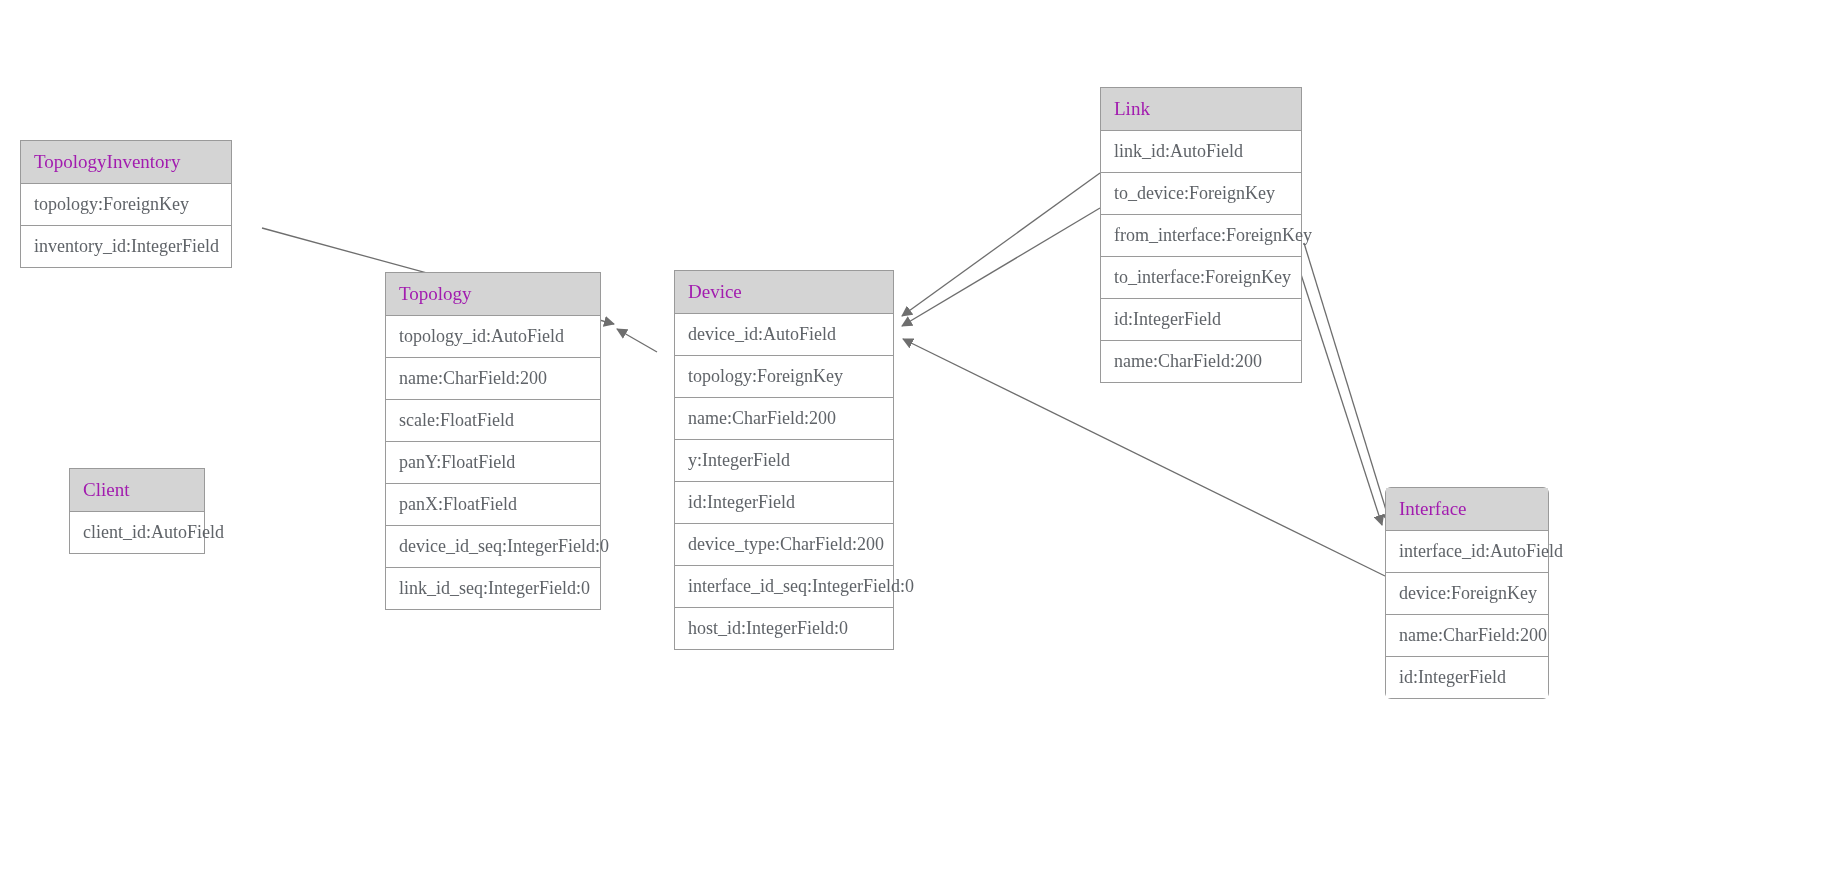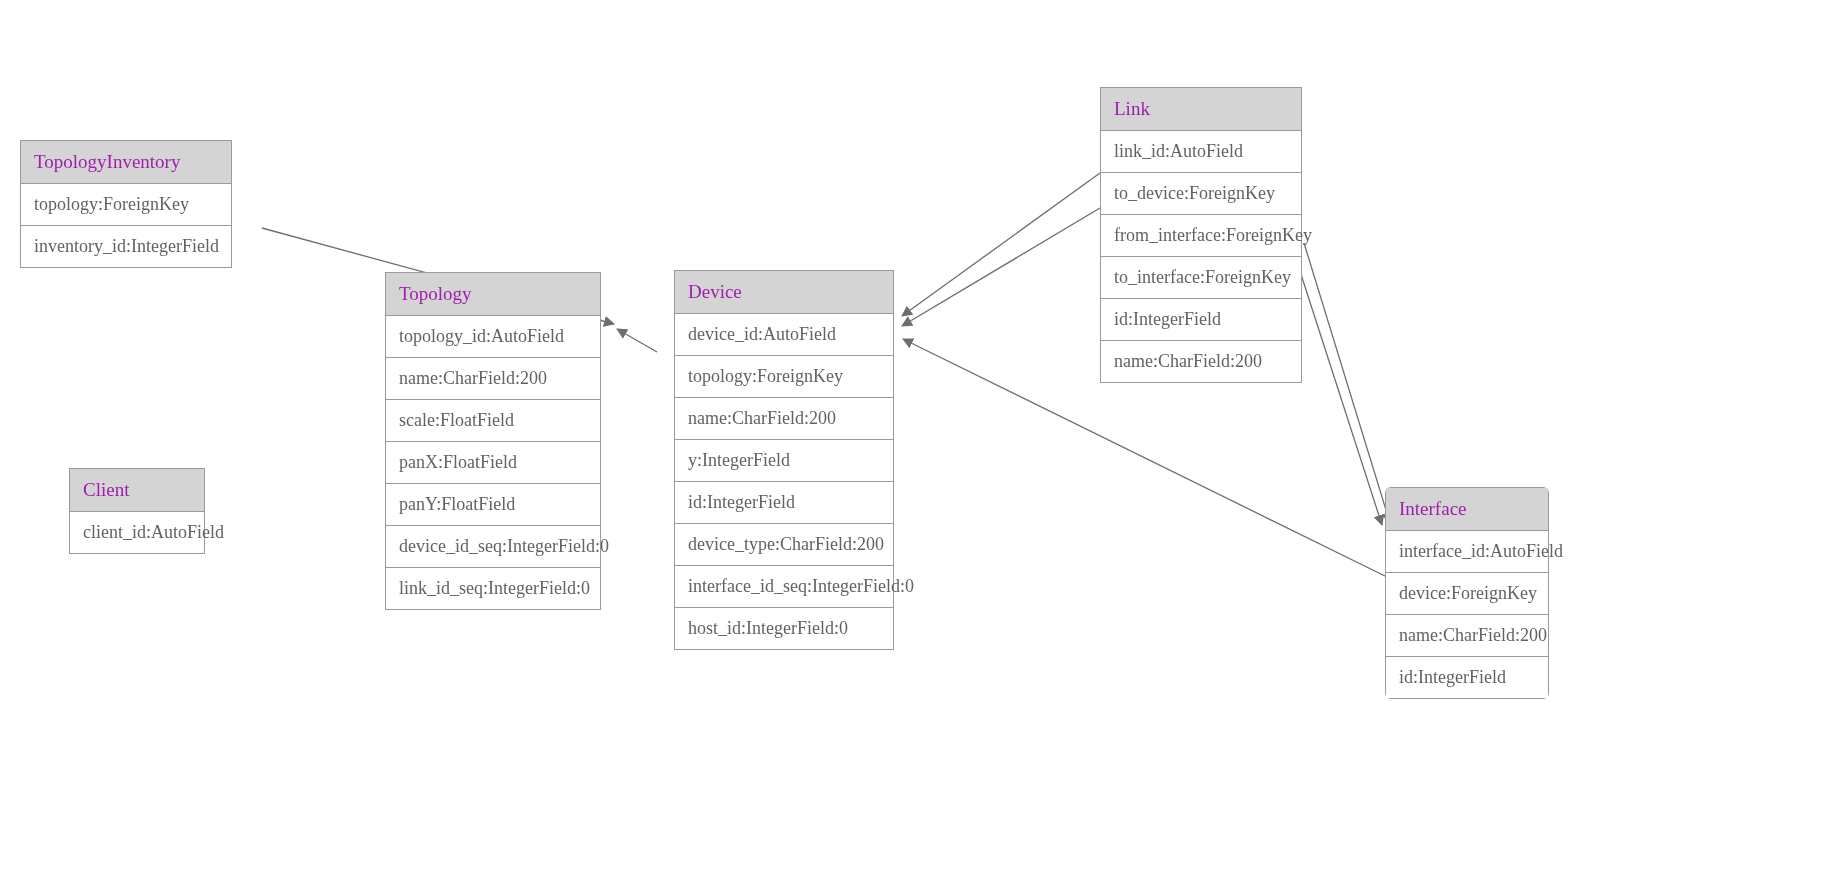--- a/index.html
+++ b/index.html
@@ -81,22 +81,22 @@
       <div class="entity" style="left: 20px; top: 140px; width: 212px;">
         <div class="entity-title">TopologyInventory</div>
         <div class="entity-row">topology:ForeignKey</div>
         <div class="entity-row">inventory_id:IntegerField</div>
       </div>
       <div class="entity" style="left: 385px; top: 272px; width: 216px;">
         <div class="entity-title">Topology</div>
         <div class="entity-row">topology_id:AutoField</div>
         <div class="entity-row">name:CharField:200</div>
         <div class="entity-row">scale:FloatField</div>
+        <div class="entity-row">panY:FloatField</div>
         <div class="entity-row">panX:FloatField</div>
-        <div class="entity-row">panY:FloatField</div>
         <div class="entity-row">device_id_seq:IntegerField:0</div>
         <div class="entity-row">link_id_seq:IntegerField:0</div>
       </div>
       <div class="entity" style="left: 69px; top: 468px; width: 136px;">
         <div class="entity-title">Client</div>
         <div class="entity-row">client_id:AutoField</div>
       </div>
       <div class="entity" style="left: 674px; top: 270px; width: 220px;">
         <div class="entity-title">Device</div>
         <div class="entity-row">device_id:AutoField</div>

